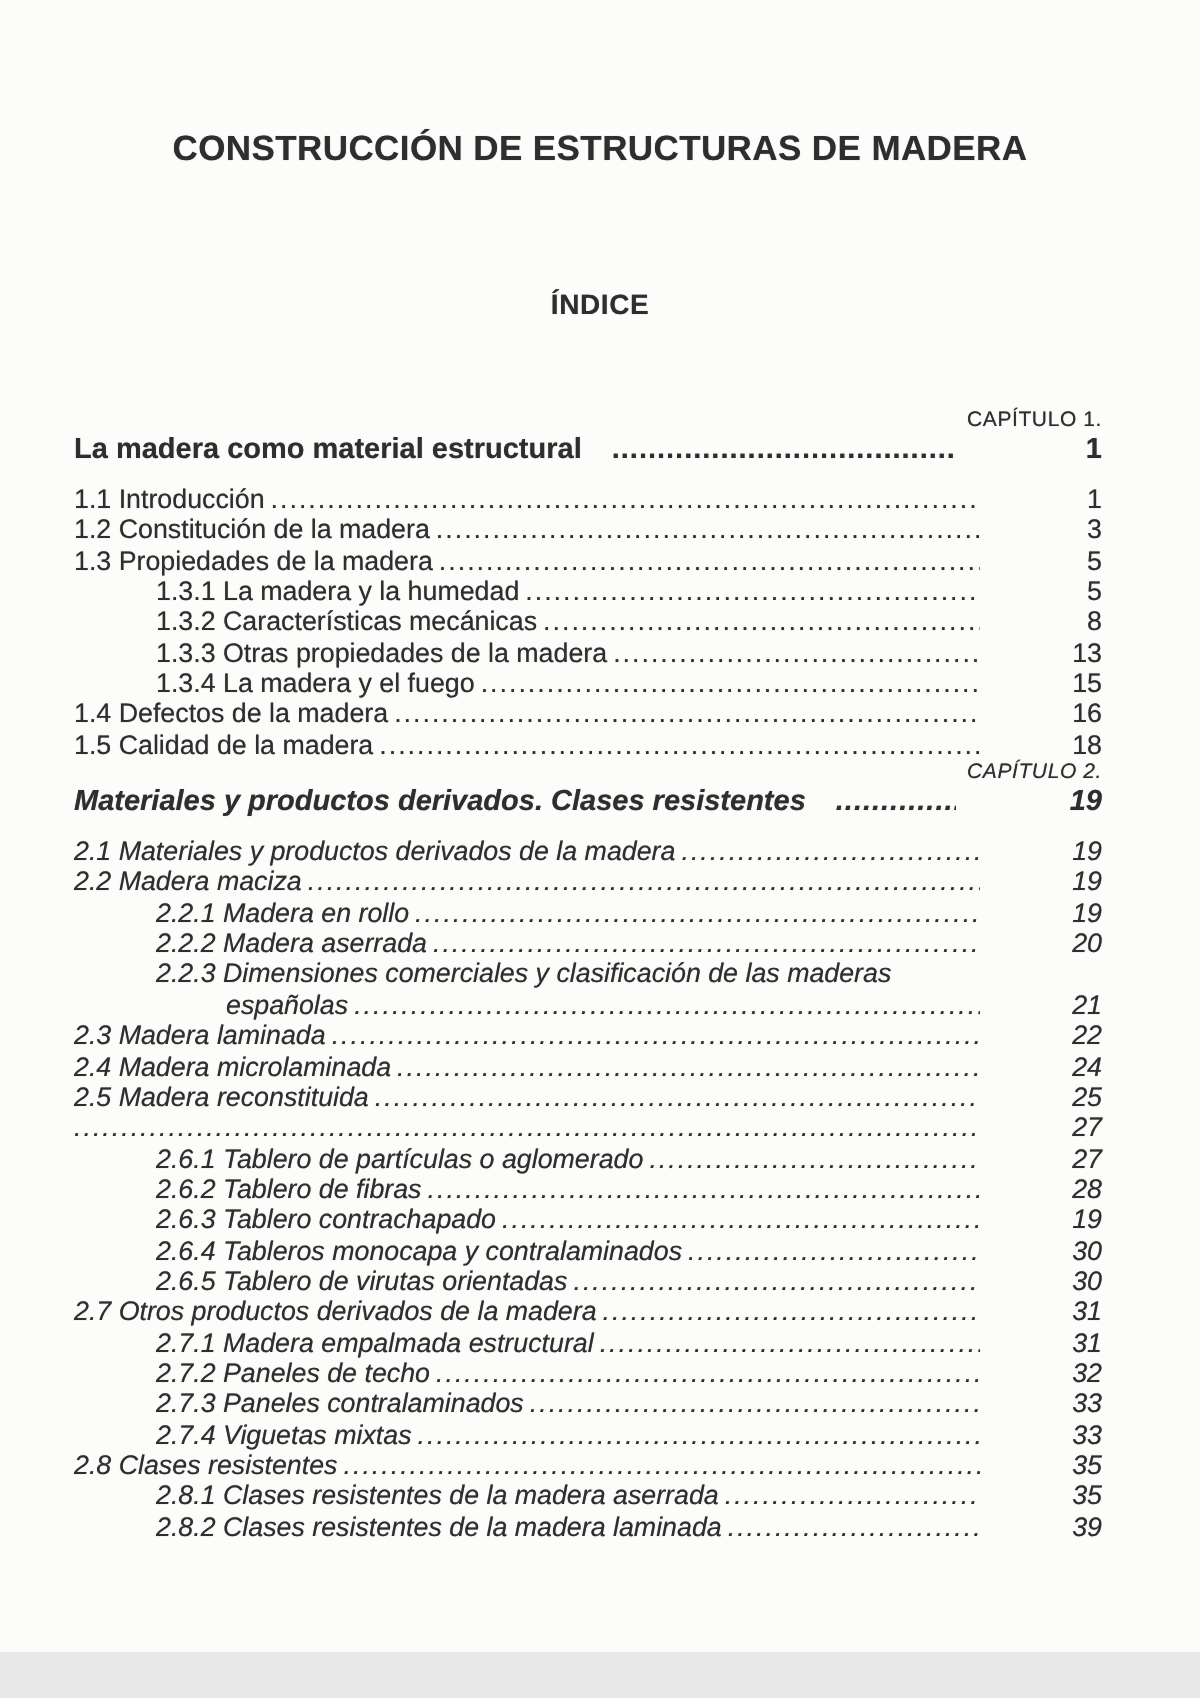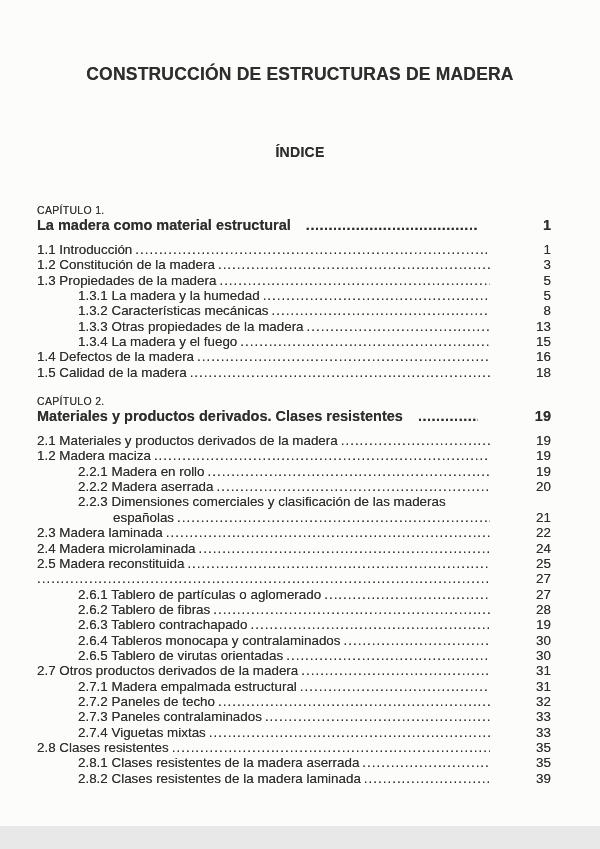--- a/index.html
+++ b/index.html
@@ -27,25 +27,26 @@
   .index-title{
     position:absolute;top:144px;left:0;right:0;
     text-align:center;
     font-size:14px;font-weight:700;
     letter-spacing:.3px;
   }
   .toc{
     position:absolute;top:204px;left:37px;
     width:514px;
   }
-  .chapter + .chapter{margin-top:15px;}
+  .chapter + .chapter{font-style:italic;}
   .cap-label{
     font-size:10.5px;
     line-height:13px;
     letter-spacing:.3px;
+    text-align:right;
   }
   .row{
     display:flex;
     align-items:baseline;
     font-size:13.4px;
     line-height:15.35px;
   }
   .row.head{
     font-size:14.5px;
     font-weight:700;
@@ -142,21 +143,21 @@
           <span class="dots"></span>
           <span class="pg">19</span>
         </div>
         <div class="entries">
           <div class="row i0">
             <span class="t">2.1 Materiales y productos derivados de la madera</span>
             <span class="dots"></span>
             <span class="pg">19</span>
           </div>
           <div class="row i0">
-            <span class="t">1.2 Madera maciza</span>
+            <span class="t">2.2 Madera maciza</span>
             <span class="dots"></span>
             <span class="pg">19</span>
           </div>
           <div class="row i1">
             <span class="t">2.2.1 Madera en rollo</span>
             <span class="dots"></span>
             <span class="pg">19</span>
           </div>
           <div class="row i1">
             <span class="t">2.2.2 Madera aserrada</span>

